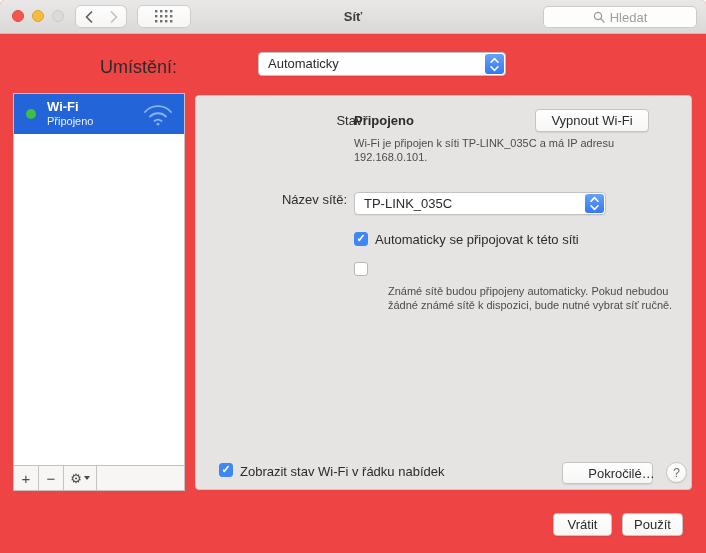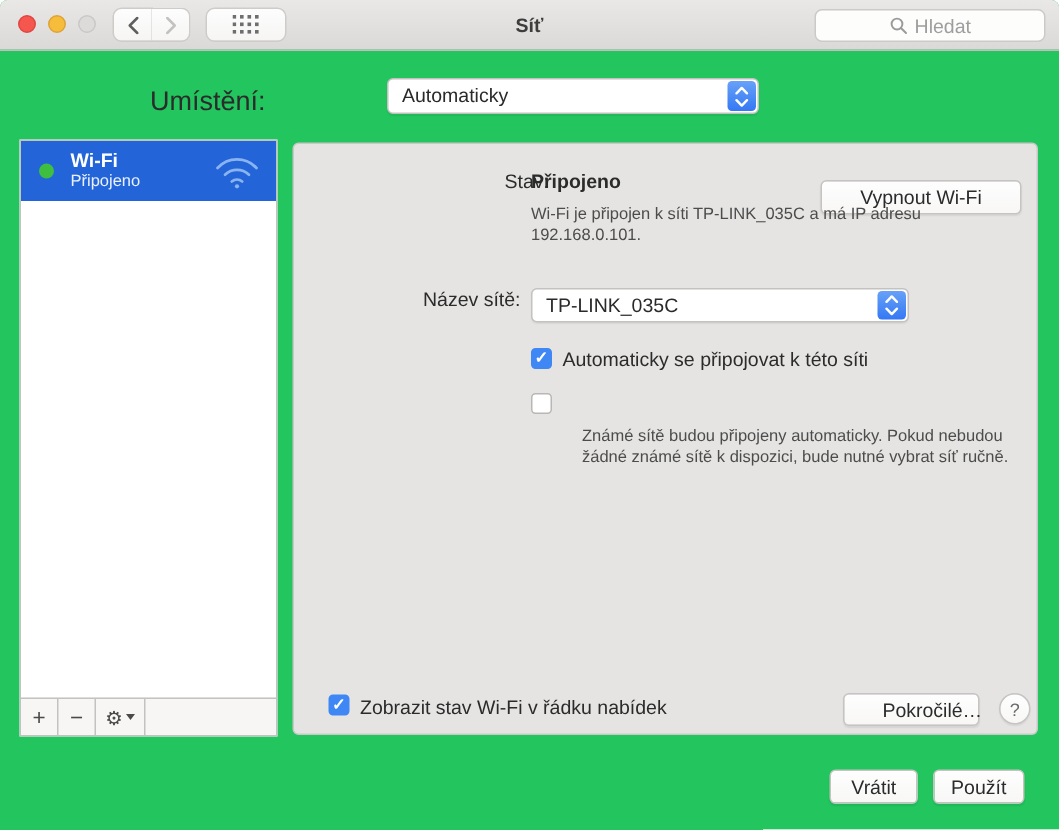--- a/index.html
+++ b/index.html
@@ -1,19 +1,19 @@
 <!DOCTYPE html>
 <html><head>
 <meta charset="utf-8">
 <style>
   html,body { margin:0; padding:0; background:#ffffff; }
   * { box-sizing:border-box; }
   .window {
     position:relative; width:706px; height:553px; overflow:hidden;
-    background:#22c55e; font-family:"Liberation Sans", sans-serif;
+    background:#ef4444; font-family:"Liberation Sans", sans-serif;
     border-radius:5px 5px 0 0;
   }
 
   
   .toolbar {
     position:absolute; left:0; top:0; width:706px; height:34px;
     background:linear-gradient(#eae8e7,#dbd9d7);
     border-bottom:1px solid #c1bfbd;
   }
   .tl { position:absolute; top:10px; width:12px; height:12px; border-radius:50%; }
@@ -98,21 +98,21 @@
   .small-text { position:absolute; font-size:11px; color:#4c4c4c; line-height:14px; }
   .desc { left:158px; top:40px; width:312px; }
   .note { left:192px; top:188px; width:302px; }
 
   .btn {
     position:absolute; background:linear-gradient(#fefefe,#f8f7f6);
     border:1px solid #c6c4c2; border-radius:4px; box-shadow:0 1px 1px rgba(0,0,0,.07);
     font-size:13px; color:#2b2b2b; display:flex; align-items:center; justify-content:center;
     font-family:"Liberation Sans", sans-serif; padding:0;
   }
-  .btn-vypnout  { left:339px; top:24px; width:134px; height:23px;margin-left:12px; }
+  .btn-vypnout  { left:339px; top:13px; width:114px; height:23px; }
   .btn-advanced { left:366px; top:366px; width:91px; height:22px;padding-left:28px; }
   .btn-help {
     left:470px; top:366px; width:21px; height:21px; border-radius:50%;
     font-size:12px; color:#6b6b6b;
   }
 
   .checkbox {
     position:absolute; width:14px; height:14px; background:#fff;
     border:1px solid #b9b7b5; border-radius:3px;
   }

